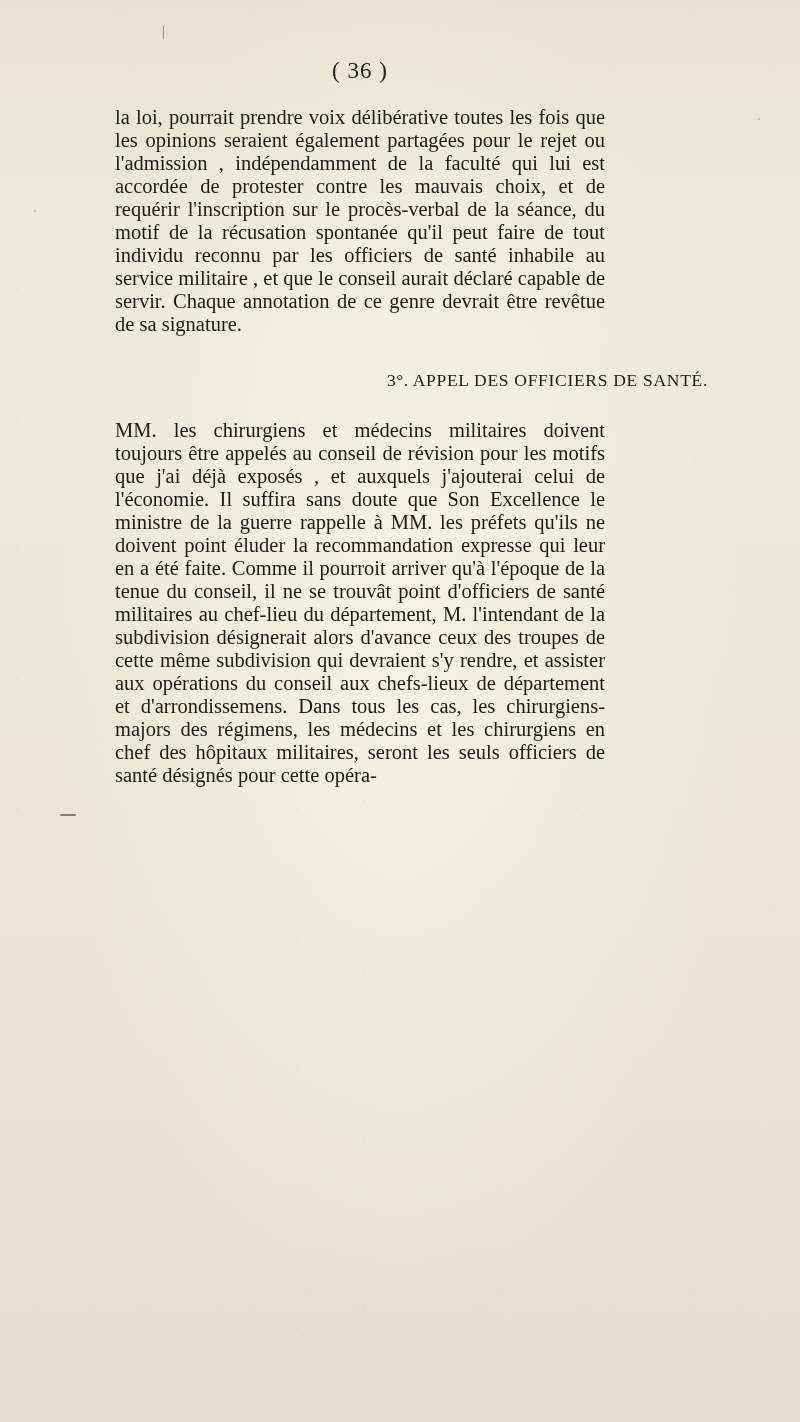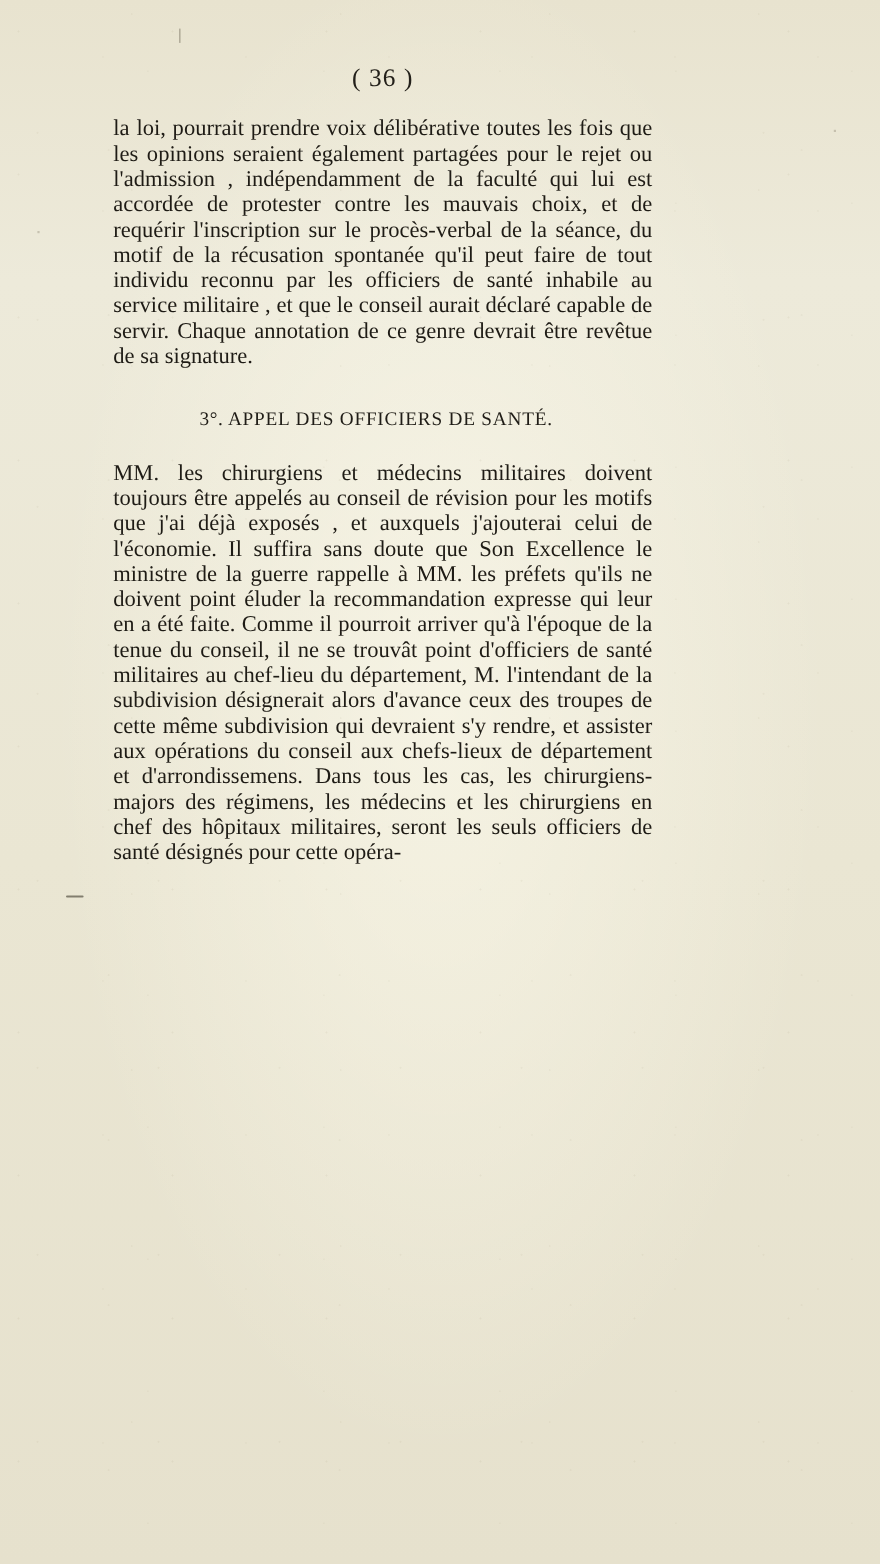--- a/index.html
+++ b/index.html
@@ -32,21 +32,21 @@
       radial-gradient(circle at 12% 22%, rgba(120,105,70,0.45) 0.6px, transparent 1.2px),
       radial-gradient(circle at 63% 8%, rgba(120,105,70,0.35) 0.5px, transparent 1.1px),
       radial-gradient(circle at 31% 71%, rgba(120,105,70,0.40) 0.6px, transparent 1.2px),
       radial-gradient(circle at 84% 54%, rgba(120,105,70,0.30) 0.5px, transparent 1.1px),
       radial-gradient(circle at 47% 91%, rgba(120,105,70,0.35) 0.6px, transparent 1.2px),
       radial-gradient(circle at 72% 37%, rgba(120,105,70,0.28) 0.5px, transparent 1.0px);
     background-size: 140px 130px, 190px 160px, 110px 170px, 160px 120px, 210px 150px, 130px 140px;
   }
   .content {
     position: absolute;
-    left: 0;
+    left: 12px;
     top: 0;
     width: 696px;
   }
   .page-number {
     text-align: center;
     font-size: 23px;
     letter-spacing: 1px;
     margin-top: 58px;
     color: #23201a;
   }
@@ -64,22 +64,22 @@
     line-height: 23px;
     text-align: justify;
     text-justify: inter-word;
     color: #1e1b15;
   }
   .body-text p {
     margin: 0;
     text-indent: 0;
   }
   .section-heading {
-    margin: 34px 12px 28px 0;
-    text-align: center;
+    margin: 34px 0 28px 0;
+    text-align: right;
     font-size: 17.5px;
     letter-spacing: 0.7px;
     color: #201d17;
     font-variant: small-caps;
   }
   .section-heading .num {
     letter-spacing: 0.5px;
   }
   .para-indent {
     text-indent: 34px;

